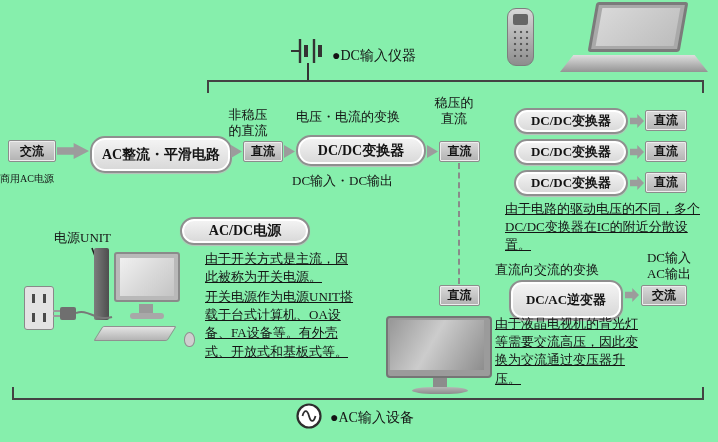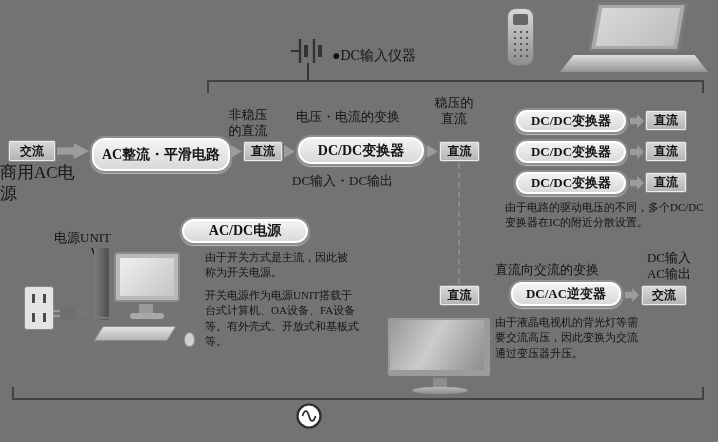--- a/index.html
+++ b/index.html
@@ -1,18 +1,18 @@
 <!DOCTYPE html>
 <html><head>
 <meta charset="utf-8">
 <style>
   *{margin:0;padding:0;box-sizing:border-box;}
   body{background:#ffffff;}
   #canvas{
-    position:relative;width:718px;height:442px;background:#737373;overflow:hidden;
+    position:relative;width:718px;height:442px;background:#86efac;overflow:hidden;
     font-family:"Liberation Serif","DejaVu Serif",serif;color:#141414;
   }
   .abs{position:absolute;}
   .pill{
     position:absolute;display:flex;align-items:center;justify-content:center;
     border:2px solid #8f8f8f;border-radius:15px;
     background:linear-gradient(#f5f5f5,#d7d7d7);
     box-shadow:inset 0 0 0 2px #ffffff,0 1px 1px #bdbdbd;
     font-weight:bold;font-size:14px;white-space:nowrap;
   }
@@ -22,21 +22,21 @@
     background:linear-gradient(#dadada,#b2b2b2);
     border:1px solid #8c8c8c;border-radius:2px;
     box-shadow:inset 0 0 0 1px #ededed;
     font-weight:bold;font-size:12px;white-space:nowrap;
   }
   .arrow{position:absolute;background:#9c9c9c;
     clip-path:polygon(0 27%,52% 27%,52% 0,100% 50%,52% 100%,52% 73%,0 73%);}
   .tri{position:absolute;background:#9c9c9c;clip-path:polygon(0 0,100% 50%,0 100%);}
   .cap{position:absolute;font-size:13px;line-height:1.25;}
   .tc{text-align:center;}
-  .note{position:absolute;font-size:11px;line-height:1.4;}
+  .note{position:absolute;font-size:13px;line-height:1.4;text-decoration:underline;}
   .bracket-top{position:absolute;border:2px solid #434343;border-bottom:none;}
   .bracket-bottom{position:absolute;border:2px solid #434343;border-top:none;}
   .dash-v{position:absolute;border-left:2px dashed #8a8a8a;}
   .stem{position:absolute;background:#333;}
   
   .illus div{position:absolute;}
   .phone{
     position:absolute;border:1px solid #7d7d7d;border-radius:9px;
     background:linear-gradient(#d8d8d8,#8d8d8d);
   }
@@ -93,21 +93,21 @@
   <div class="stem" style="left:307px;top:63px;width:2px;height:18px;"></div>
   <div class="cap" style="left:332px;top:47px;font-size:14px;">●DC输入仪器</div>
 
   <div class="bracket-top" style="left:207px;top:80px;width:497px;height:13px;"></div>
 
   <div class="cap tc" style="left:224px;top:95px;width:48px;margin-top:12px;">非稳压的直流</div>
   <div class="cap" style="left:296px;top:109px;width:132px;">电压・电流的变换</div>
   <div class="cap tc" style="left:430px;top:95px;width:48px;">稳压的直流</div>
 
   <div class="tag" style="left:8px;top:140px;width:48px;height:22px;">交流</div>
-  <div class="cap" style="left:0px;top:162px;width:76px;font-size:17px;">商用AC电源</div>
+  <div class="cap" style="left:0px;top:173px;width:76px;font-size:10px;">商用AC电源</div>
   <div class="arrow" style="left:57px;top:143px;width:32px;height:16px;"></div>
   <div class="pill" style="left:90px;top:136px;width:142px;height:37px;">AC整流・平滑电路</div>
   <div class="tri" style="left:231px;top:145px;width:11px;height:13px;"></div>
   <div class="tag" style="left:243px;top:141px;width:40px;height:21px;">直流</div>
   <div class="tri" style="left:284px;top:145px;width:11px;height:13px;"></div>
   <div class="pill" style="left:296px;top:135px;width:130px;height:31px;">DC/DC变换器</div>
   <div class="tri" style="left:427px;top:145px;width:11px;height:13px;"></div>
   <div class="tag" style="left:439px;top:141px;width:41px;height:21px;">直流</div>
   <div class="cap" style="left:292px;top:173px;width:140px;">DC输入・DC输出</div>
 
@@ -157,35 +157,36 @@
       <div style="top:8px;"></div>
   </div>
   <svg class="abs" style="left:76px;top:306px;" width="38" height="20" viewBox="0 0 38 20">
     <path d="M0 7 C 12 2, 20 16, 36 11" fill="none" stroke="#787878" stroke-width="2"></path>
   </svg>
 
   <div class="dash-v" style="left:458px;top:163px;height:121px;"></div>
 
   <div class="tag" style="left:439px;top:285px;width:41px;height:21px;">直流</div>
   <div class="cap" style="left:495px;top:262px;width:116px;">直流向交流的变换</div>
-  <div class="pill small" style="left:509px;top:280px;width:114px;height:28px;">DC/AC逆变器</div>
+  <div class="pill small" style="left:509px;top:280px;width:114px;height:40px;">DC/AC逆变器</div>
   <div class="arrow" style="left:625px;top:288px;width:14px;height:14px;"></div>
   <div class="tag" style="left:641px;top:285px;width:46px;height:21px;">交流</div>
   <div class="cap tc" style="left:639px;top:250px;width:60px;">
     <span style="display:block;">DC输入</span>
     <span style="display:block;">AC输出</span>
   </div>
   <div class="note" style="left:495px;top:315px;width:152px;">由于液晶电视机的背光灯等需要交流高压，因此变换为交流通过变压器升压。</div>
 
   <div class="illus tv" style="position:absolute;left:386px;top:316px;width:108px;height:82px;">
     <div class="bezel"></div>
     <div class="tv-scr"></div>
     <div class="neck"></div>
     <div class="tbase"></div>
   </div>
 
   <div class="bracket-bottom" style="left:12px;top:387px;width:692px;height:13px;"></div>
   <svg class="abs" style="left:294px;top:401px;" width="30" height="30" viewBox="0 0 30 30">
     <circle cx="15" cy="15" r="11.5" fill="#ffffff" stroke="#2d2d2d" stroke-width="2.2"></circle>
     <path d="M8.5 15 c 1.8 -6.5 4.7 -6.5 6.5 0 c 1.8 6.5 4.7 6.5 6.5 0" fill="none" stroke="#2d2d2d" stroke-width="1.8"></path>
   </svg>
+  <div class="cap" style="left:330px;top:409px;font-size:14px;">●AC输入设备</div>
 
 </div>
 
 </body></html>

